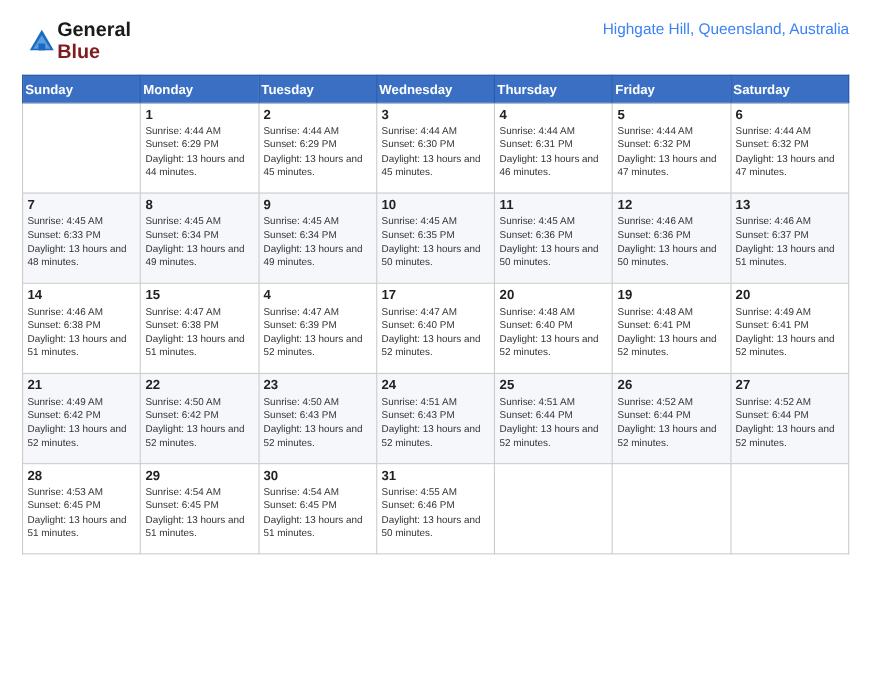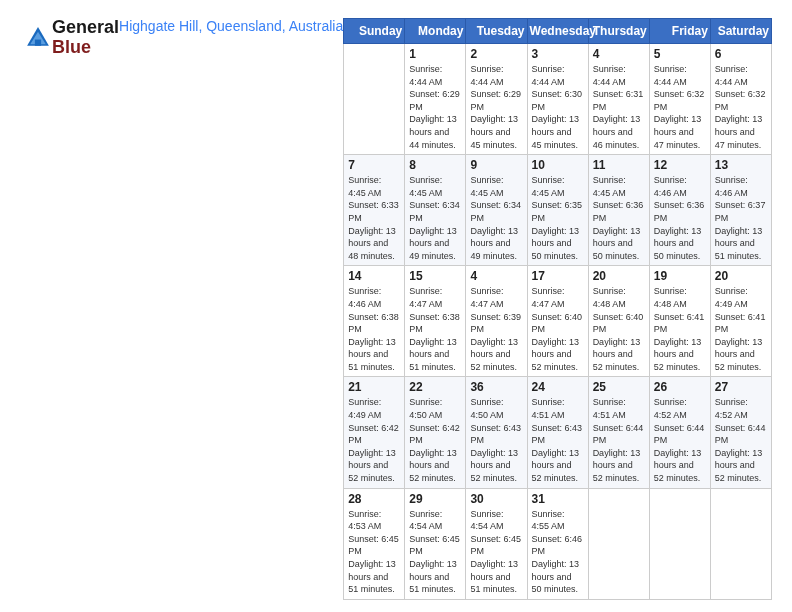--- a/index.html
+++ b/index.html
@@ -8,21 +8,21 @@
       height: 612px;
       font-family: Arial, sans-serif;
       background: #fff;
       overflow: hidden;
     }
     .page {
       width: 792px;
       height: 484px;
       padding: 18px 20px 14px 20px;
       display: flex;
-      flex-direction: row;
+      flex-direction: column;
     }
     .header {
       display: flex;
       justify-content: space-between;
       align-items: flex-start;
       margin-bottom: 10px;
     }
     .logo {
       display: flex;
       align-items: center;
@@ -56,21 +56,21 @@
       border: 1px solid #ccc;
       border-collapse: collapse;
       width: 100%;
       table-layout: fixed;
     }
     .calendar th {
       background-color: #3a6fc4;
       color: #fff;
       font-size: 12px;
       font-weight: bold;
-      text-align: right;
+      text-align: left;
       padding: 5px 2px;
       border: 1px solid #2a5aaa;
     }
     .calendar td {
       border: 1px solid #ccc;
       vertical-align: top;
       padding: 3px 4px;
       font-size: 9.5px;
       color: #333;
       height: 82px;
@@ -220,21 +220,21 @@
         <tr>
           <td>
           <span class="cell-date">21</span>
           <span class="cell-info">Sunrise: 4:49 AM<br>Sunset: 6:42 PM<br>Daylight: 13 hours and 52 minutes.</span>
         </td>
           <td>
           <span class="cell-date">22</span>
           <span class="cell-info">Sunrise: 4:50 AM<br>Sunset: 6:42 PM<br>Daylight: 13 hours and 52 minutes.</span>
         </td>
           <td>
-          <span class="cell-date">36</span>
+          <span class="cell-date">23</span>
           <span class="cell-info">Sunrise: 4:50 AM<br>Sunset: 6:43 PM<br>Daylight: 13 hours and 52 minutes.</span>
         </td>
           <td>
           <span class="cell-date">24</span>
           <span class="cell-info">Sunrise: 4:51 AM<br>Sunset: 6:43 PM<br>Daylight: 13 hours and 52 minutes.</span>
         </td>
           <td>
           <span class="cell-date">25</span>
           <span class="cell-info">Sunrise: 4:51 AM<br>Sunset: 6:44 PM<br>Daylight: 13 hours and 52 minutes.</span>
         </td>

